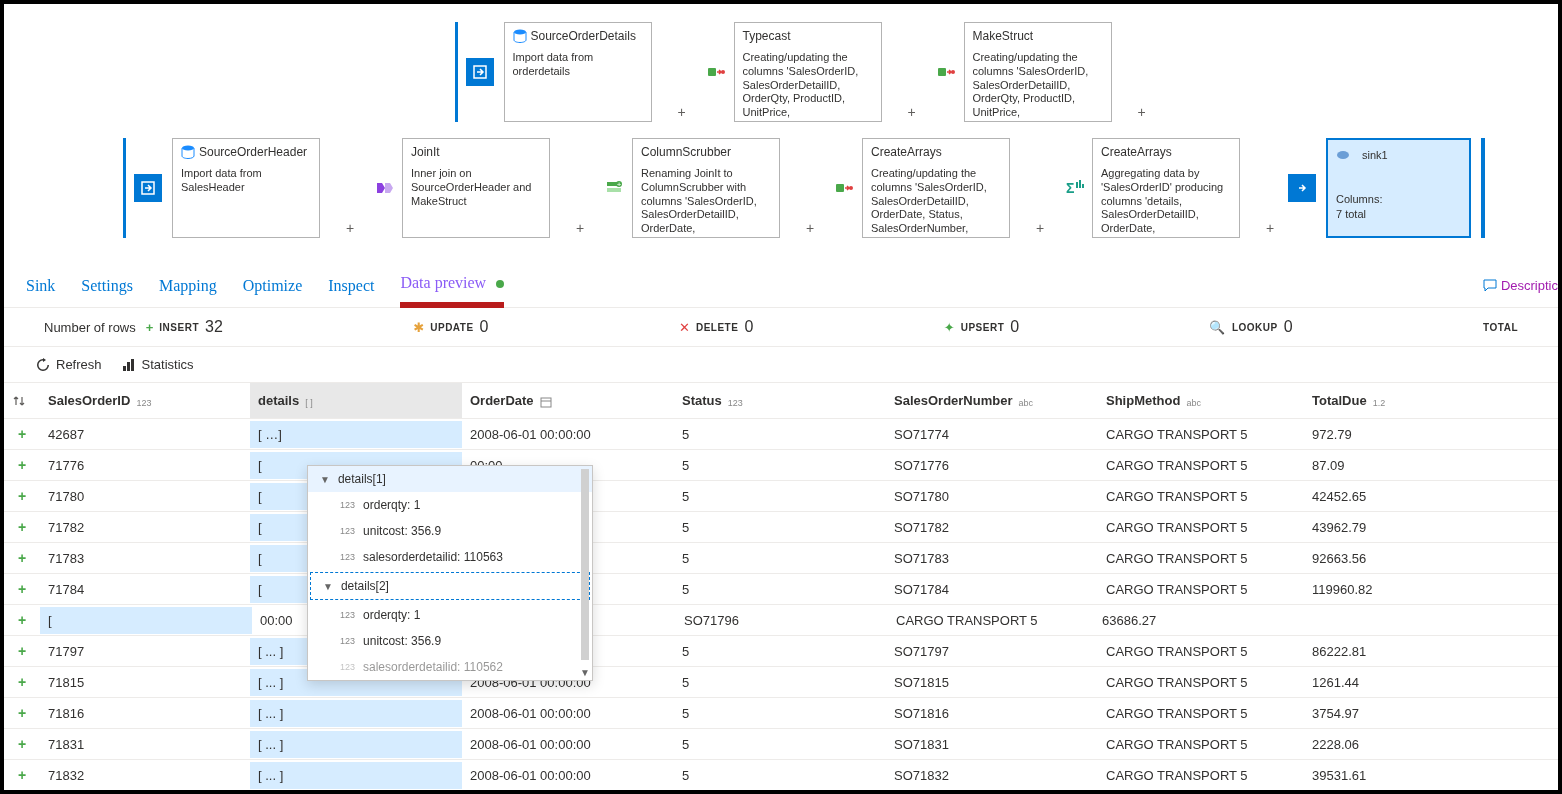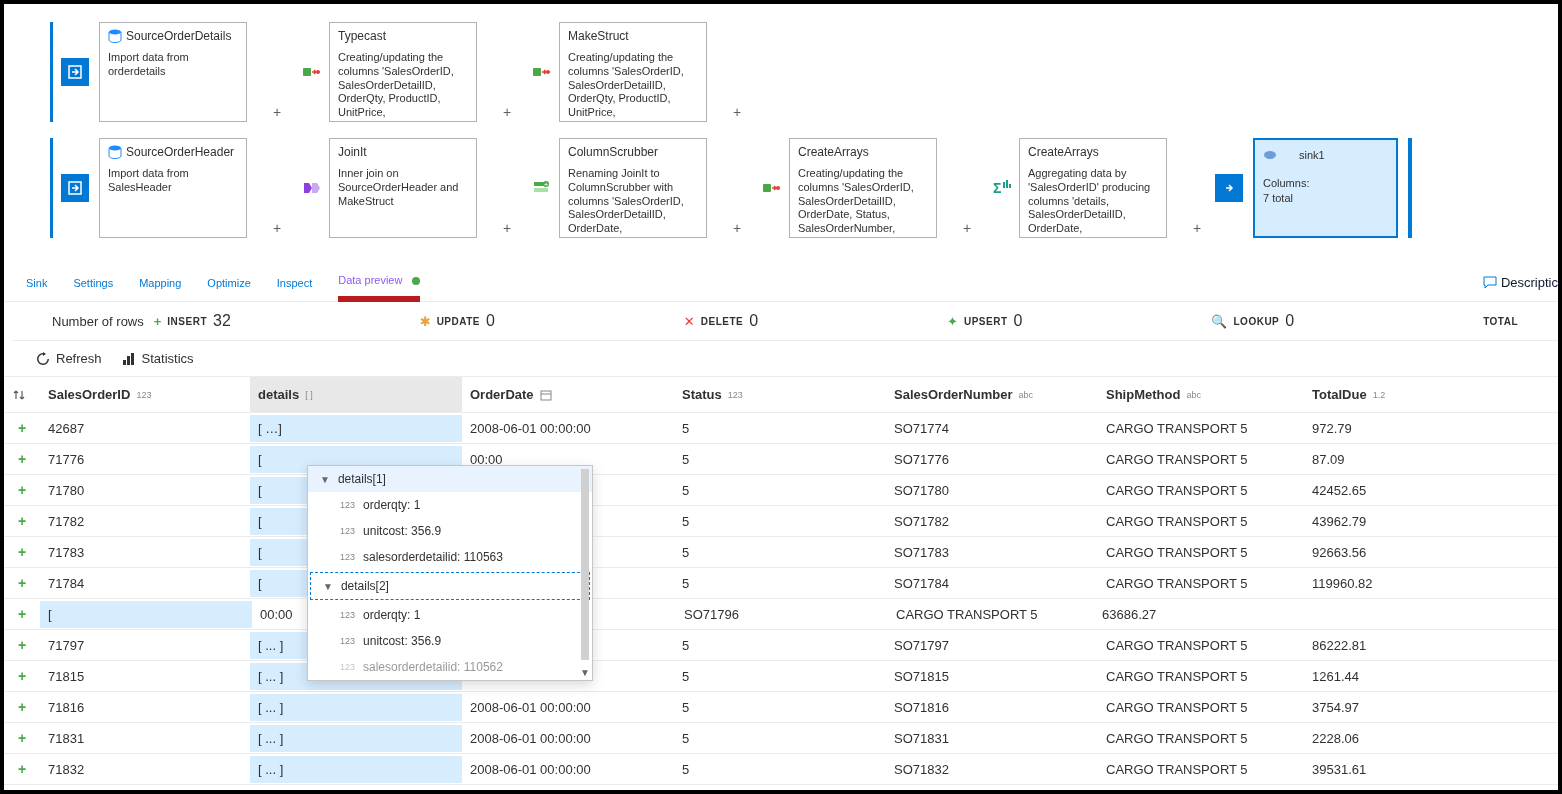--- a/index.html
+++ b/index.html
@@ -1,21 +1,21 @@
 <!DOCTYPE html>
 <html><head>
 <meta charset="utf-8">
 <style>
 * { box-sizing: border-box; margin: 0; padding: 0; }
 body { font-family: "Segoe UI", Arial, sans-serif; font-size: 13px; color: #323130; background: #fff; width: 1562px; }
 .frame { border: 4px solid #000; width: 1562px; height: 794px; overflow: hidden; position: relative; }
 
 
 .canvas { padding: 18px 0 12px 0; background: #fff; }
-.flow-row { display: flex; align-items: center; margin: 0 0 16px 46px; }
+.flow-row { display: flex; align-items: center; margin: 0 0 16px 46px; justify-content: center; }
 
 .vbar { width: 3px; height: 100px; background: #0078d4; margin-right: 2px; }
 .start-square { width: 28px; height: 28px; background: #0078d4; display: flex; align-items: center; justify-content: center; margin: 0 10px 0 6px; }
 .start-square svg { width: 16px; height: 16px; fill: #fff; }
 
 .node { position: relative; display: flex; align-items: center; }
 .node-body { border: 1px solid #b3b3b3; background: #fff; width: 148px; height: 100px; padding: 6px 8px; position: relative; font-size: 11px; }
 .node-title-row { display: flex; align-items: center; gap: 4px; margin-bottom: 8px; }
 .node-title { font-size: 12px; font-weight: 400; }
 .node-desc { font-size: 11px; color: #323130; line-height: 1.25; }
@@ -24,46 +24,46 @@
 
 .node-icon { width: 24px; height: 24px; display: flex; align-items: center; justify-content: center; margin: 0 6px 0 10px; }
 .plus-btn { width: 14px; height: 14px; font-size: 14px; color: #605e5c; margin: 0 2px 0 4px; align-self: flex-end; cursor: pointer; position: relative; top: -4px; }
 
 .icon-blue { fill: #1a8cff; }
 .icon-green { fill: #4aa84a; }
 .icon-purple { fill: #8c40e0; }
 .icon-teal { fill: #1a9e88; }
 
 .sink-box { border: 2px solid #0078d4; background: #d6ecff; width: 145px; height: 100px; padding: 8px; font-size: 11px; }
-.sink-title-row { display: flex; align-items: center; gap: 22px; margin-bottom: 14px; }
+.sink-title-row { display: flex; align-items: center; gap: 12px; margin-bottom: 30px; }
 .sink-sub { color: #323130; line-height: 1.4; }
 .sink-bar { width: 4px; height: 100px; background: #0078d4; margin-left: 10px; }
 
 
 .tabs { display: flex; align-items: center; border-bottom: 1px solid #edebe9; padding: 8px 22px 0 22px; gap: 26px; position: relative; }
-.tab { color: #0078d4; font-size: 11px; padding-bottom: 10px; cursor: pointer; }
+.tab { color: #0078d4; font-size: 16px; padding-bottom: 10px; cursor: pointer; font-family: Liberation Serif, serif; }
 .tab.selected { color: #8b5cf6; font-weight: 400; border-bottom: 6px solid #b91c1c; margin-bottom: -1px; }
 .green-dot { display: inline-block; width: 8px; height: 8px; background: #4aa84a; border-radius: 50%; margin-left: 6px; vertical-align: middle; }
-.desc-link { position: absolute; right: 0; color: #0f172a; display: flex; align-items: center; gap: 4px; padding-bottom: 10px; }
-
-
-.stats-row { display: flex; align-items: center; padding: 10px 40px; font-size: 13px; border-bottom: 1px solid #edebe9; gap: 10px; margin-left: 8px; }
+.desc-link { position: absolute; right: 0; color: #a21caf; display: flex; align-items: center; gap: 4px; padding-bottom: 10px; }
+
+
+.stats-row { display: flex; align-items: center; padding: 10px 40px; font-size: 13px; border-bottom: 1px solid #edebe9; gap: 10px; }
 .stats-row .spacer { flex: 1; }
 .stat-item { display: flex; align-items: center; gap: 6px; }
 .stat-label { font-weight: 700; font-size: 10px; letter-spacing: 0.5px; }
 .stat-val { font-size: 16px; }
 
 
 .toolbar { display: flex; align-items: center; gap: 20px; padding: 10px 32px; border-bottom: 1px solid #edebe9; }
 .tool-btn { display: flex; align-items: center; gap: 6px; cursor: pointer; font-size: 13px; }
 
 
 .table { width: 100%; }
 .thead { display: flex; border-bottom: 1px solid #edebe9; background: #fff; }
-.th { padding: 10px 8px; font-weight: 600; font-size: 13px; display: flex; align-items: center; gap: 6px; }
+.th { padding: 10px 8px; font-weight: 600; font-size: 13px; display: flex; align-items: flex-end; gap: 6px; }
 .th.details-col { background: #e8e8e8; }
 .col-plus { width: 36px; text-align: center; }
 .col0 { width: 210px; }
 .col1 { width: 212px; }
 .col2 { width: 212px; }
 .col3 { width: 212px; }
 .col4 { width: 212px; }
 .col5 { width: 206px; }
 .col6 { width: 200px; }
 .type-badge { font-size: 9px; color: #888; font-weight: 400; }

